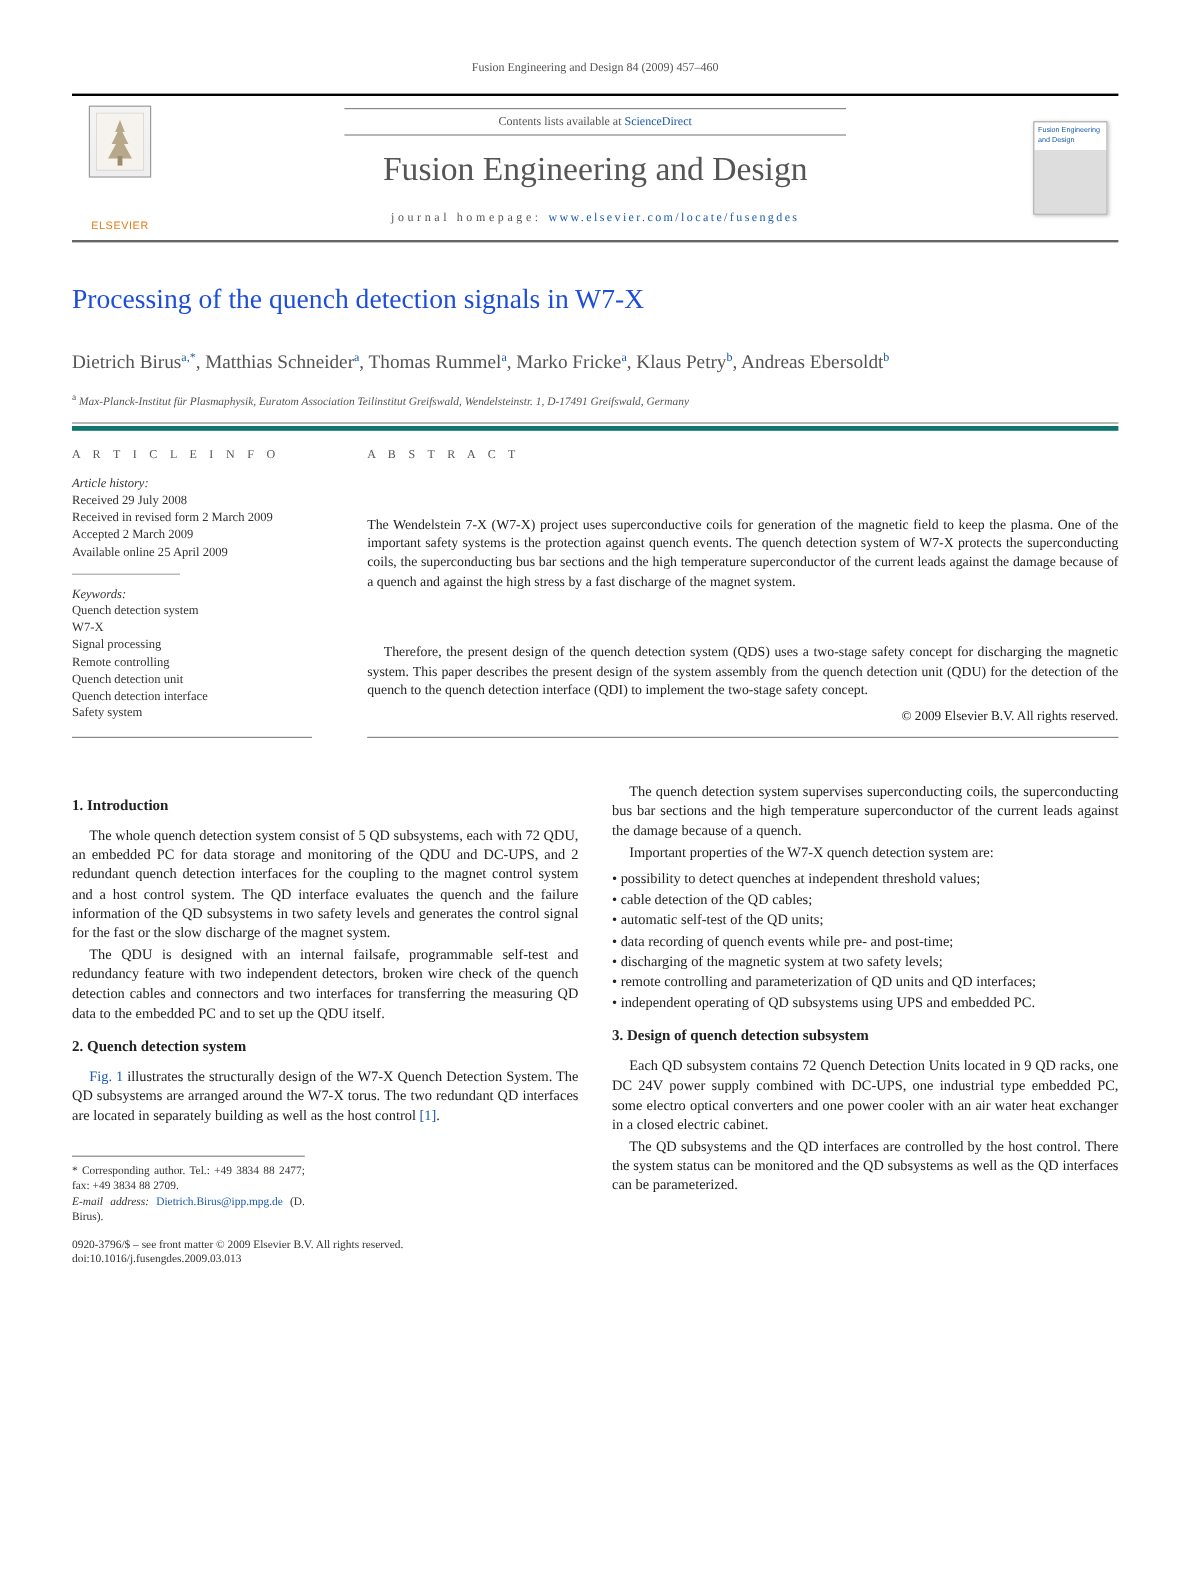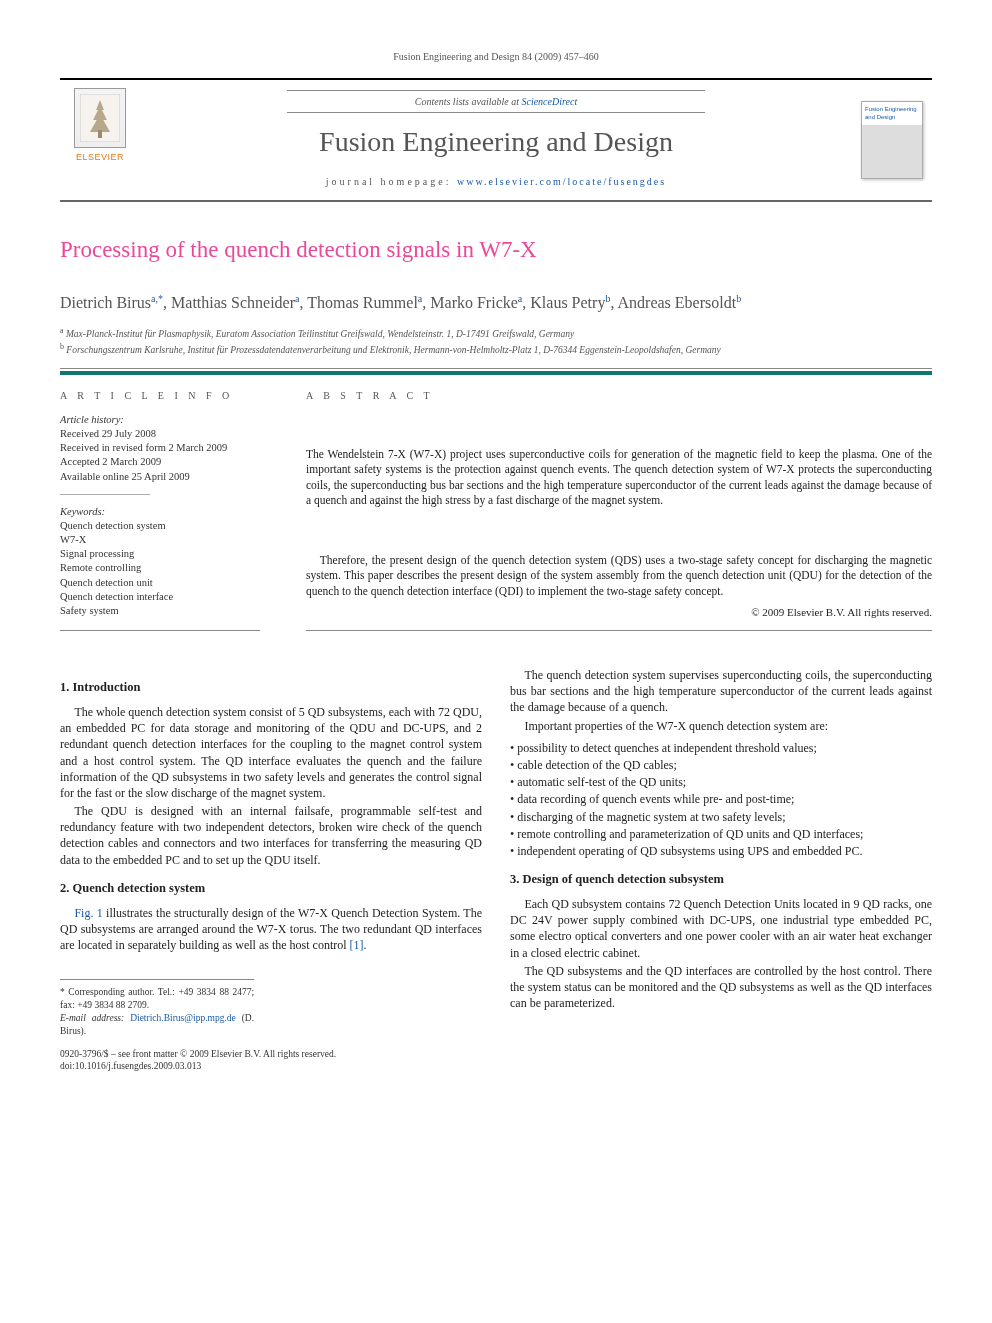--- a/index.html
+++ b/index.html
@@ -25,21 +25,21 @@
     position: relative;
     padding: 0;
     margin-bottom: 28px;
   }
   .masthead-inner { display: flex; align-items: stretch; }
   .masthead-logo {
     width: 80px;
     display: flex;
     flex-direction: column;
     align-items: center;
-    justify-content: flex-start;
+    justify-content: space-between;
     padding: 8px 4px 6px;
   }
   .tree-icon {
     width: 52px; height: 60px;
     border: 1px solid #999;
     background: linear-gradient(#f4f4f4,#eee);
     display: flex; align-items: center; justify-content: center;
     font-size: 9px; color: #aaa;
   }
   .elsevier-word {
@@ -51,21 +51,20 @@
     text-align: center;
     padding: 10px 8px 12px;
   }
   .contents-line {
     font-size: 10px; color: #555;
     border-top: 1px solid #888;
     border-bottom: 1px solid #888;
     padding: 4px 0;
     margin: 0 auto 10px;
     width: 60%;
-    font-style: italic;
   }
   .contents-line a { color: #1a5aa8; text-decoration: none; }
   .journal-title {
     font-family: Georgia, serif;
     font-size: 28px;
     color: #555;
     font-weight: normal;
     margin: 8px 0 14px;
   }
   .homepage-line {
@@ -83,21 +82,21 @@
     width: 62px; height: 78px;
     border: 1px solid #aaa;
     box-shadow: 1px 1px 3px rgba(0,0,0,.25);
     background: linear-gradient(#fff 0 30%, #ddd 30% 100%);
     font-size: 6px; color: #1a5aa8;
     padding: 3px;
     font-family: Arial, sans-serif;
   }
   .article-title {
     font-size: 23px;
-    color: #ec4899;
+    color: #1d4ed8;
     font-weight: normal;
     margin: 32px 0 14px;
     font-family: Georgia, serif;
   }
   .authors {
     font-size: 16px;
     color: #555;
     margin-bottom: 10px;
     line-height: 1.45;
     margin-top: 26px;
@@ -202,21 +201,20 @@
       </div>
     </div>
   </div>
 
   <h1 class="article-title">Processing of the quench detection signals in W7-X</h1>
 
   <div class="authors" id="authors-line">Dietrich Birus<sup>a,*</sup>, Matthias Schneider<sup>a</sup>, Thomas Rummel<sup>a</sup>, Marko Fricke<sup>a</sup>, Klaus Petry<sup>b</sup>, Andreas Ebersoldt<sup>b</sup></div>
 
   <div class="affiliations">
     <div><sup>a</sup> <span>Max-Planck-Institut für Plasmaphysik, Euratom Association Teilinstitut Greifswald, Wendelsteinstr. 1, D-17491 Greifswald, Germany</span></div>
-    <div><sup>b</sup> <span>Forschungszentrum Karlsruhe, Institut für Prozessdatendatenverarbeitung und Elektronik, Hermann-von-Helmholtz-Platz 1, D-76344 Eggenstein-Leopoldshafen, Germany</span></div>
   </div>
 
   <hr class="rule">
 
   <div class="info-abstract">
     <div class="info-col">
       <div class="info-head">A R T I C L E   I N F O</div>
       <div class="info-block">
         <div class="info-label">Article history:</div>
         <div>Received 29 July 2008</div>

